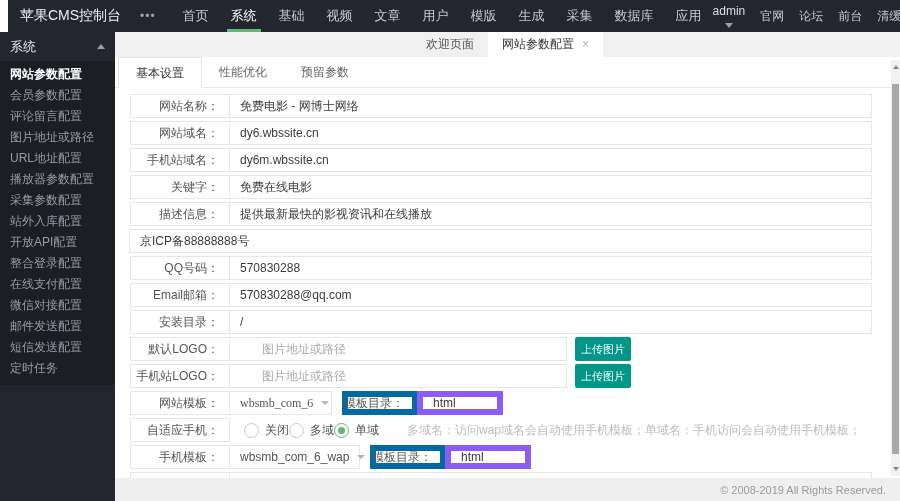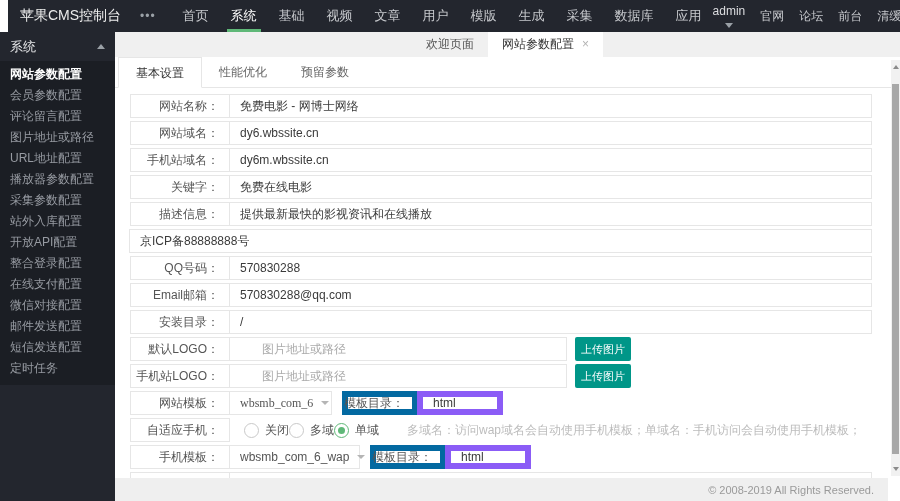--- a/index.html
+++ b/index.html
@@ -50,21 +50,21 @@
   .sel-caret{width:0;height:0;border-left:4px solid transparent;border-right:4px solid transparent;border-top:4px solid #b5b5b5;margin-left:8px;}
   .lbl2{width:76px;flex:none;border:6px solid #0369a1;margin-left:10px;display:flex;align-items:center;justify-content:flex-end;padding-right:8px;font-size:12px;color:#555;box-sizing:border-box;background:#fff;white-space:nowrap;}
   .inp2{flex:none;width:86px;border:6px solid #8b5cf6;margin-left:-1px;display:flex;align-items:center;padding-left:10px;font-size:12px;color:#3a3a3a;box-sizing:border-box;background:#fff;}
   .radio-group{display:flex;align-items:center;margin-left:14px;}
   .radio{display:flex;align-items:center;gap:6px;font-size:12px;color:#555;cursor:pointer;}
   .radio .circle{width:13px;height:13px;border:1px solid #c9c9c9;border-radius:50%;position:relative;background:#fff;flex:none;}
   .radio.checked .circle{border-color:#5FB878;}
   .radio.checked .circle::after{content:"";position:absolute;left:3px;top:3px;width:7px;height:7px;border-radius:50%;background:#5FB878;}
   .hint{margin-left:28px;font-size:12px;color:#bcbcbc;align-self:center;white-space:nowrap;}
 
-  .footer{position:absolute;left:0;bottom:0;right:12px;height:23px;background:#efefef;display:flex;align-items:center;justify-content:flex-end;padding-right:14px;font-size:11px;color:#9a9a9a;box-sizing:border-box;}
+  .footer{position:absolute;left:0;bottom:0;right:0;height:23px;background:#efefef;display:flex;align-items:center;justify-content:flex-end;padding-right:14px;font-size:11px;color:#9a9a9a;box-sizing:border-box;}
 
   
   .scrollbar{position:absolute;right:0;top:28px;bottom:25px;width:9px;background:#f1f1f1;z-index:6;}
   .sb-arrow{position:absolute;left:0;width:9px;height:10px;display:flex;align-items:center;justify-content:center;cursor:pointer;}
   .sb-arrow.up{top:2px;}
   .sb-arrow.down{bottom:2px;}
   .tri-up{width:0;height:0;border-left:3px solid transparent;border-right:3px solid transparent;border-bottom:4px solid #8a8a8a;}
   .tri-down{width:0;height:0;border-left:3px solid transparent;border-right:3px solid transparent;border-top:4px solid #8a8a8a;}
   .sb-thumb{position:absolute;left:1px;right:1px;top:24px;height:370px;background:#a8a8a8;cursor:pointer;}
 </style>

